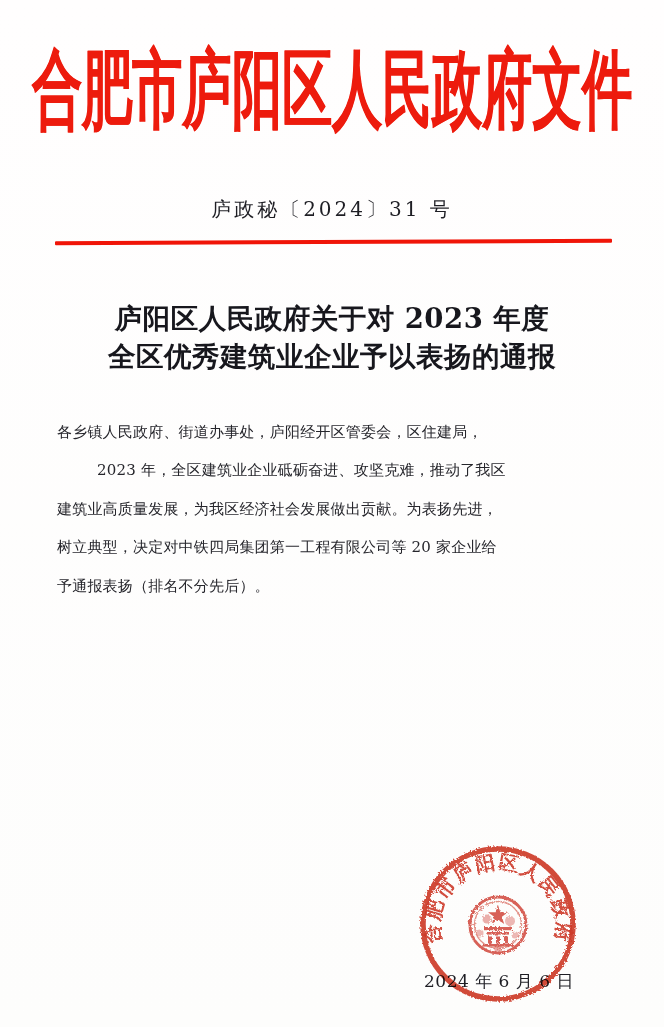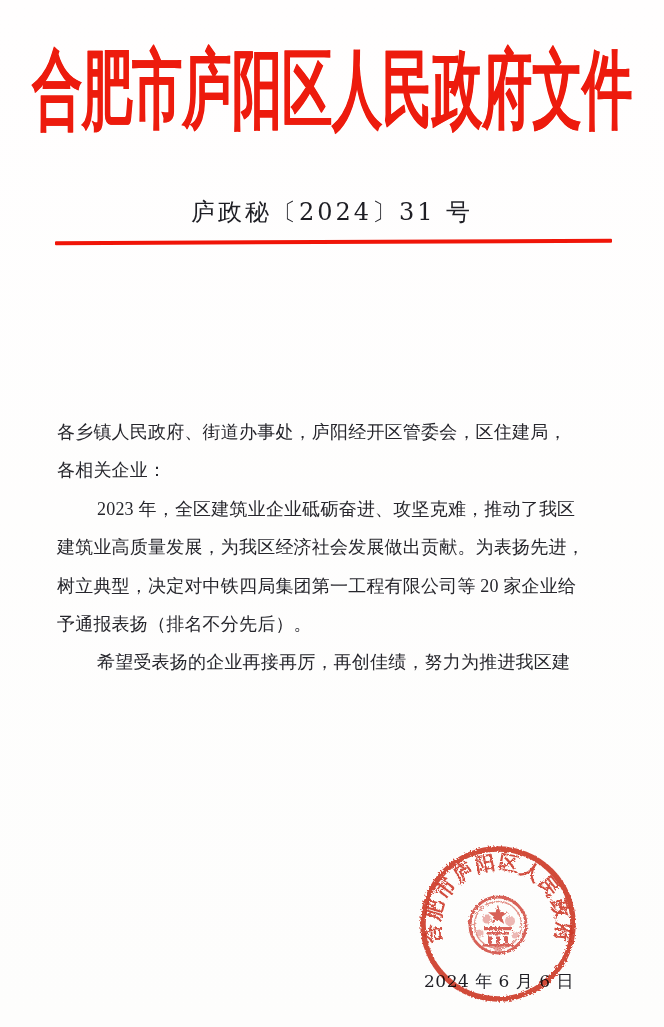--- a/index.html
+++ b/index.html
@@ -35,21 +35,21 @@
     text-shadow: 0.5px 0 0 #ed1b0d;
   }
 
   
   .doc-number {
     position: absolute;
     top: 196px;
     left: 0;
     width: 100%;
     text-align: center;
-    font-size: 24px;
+    font-size: 20px;
     letter-spacing: 3px;
     color: #1e1e24;
   }
 
   
   .red-line {
     position: absolute;
     top: 240px;
     left: 55px;
     width: 557px;
@@ -72,25 +72,24 @@
     color: #17171d;
     letter-spacing: 0.5px;
   }
 
   
   .body-block {
     position: absolute;
     top: 413px;
     left: 57px;
     width: 556px;
-    font-size: 18px;
+    font-size: 15px;
     line-height: 38.4px;
     color: #26262c;
     letter-spacing: 0.2px;
-    font-family: Liberation Serif, serif;
   }
   .body-line { white-space: nowrap; }
   .indent-2 { padding-left: 40px; }
   .indent-1 { padding-left: 31px; }
 
   
   .attachment {
     position: absolute;
     top: 764px;
     left: 137px;
@@ -128,29 +127,31 @@
 <body>
 
 <div class="page">
 
   <div class="letterhead">合肥市庐阳区人民政府文件</div>
 
   <div class="doc-number">庐政秘〔2024〕31 号</div>
 
   <div class="red-line"></div>
 
+  <div class="doc-title">
+    <div>庐阳区人民政府关于对 2023 年度</div>
+    <div>全区优秀建筑业企业予以表扬的通报</div>
+  </div>
 
   <div class="body-block">
     <div class="body-line">各乡镇人民政府、街道办事处，庐阳经开区管委会，区住建局，</div>
-    <div class="body-line">各相关企业：</div>
     <div class="body-line indent-2">2023 年，全区建筑业企业砥砺奋进、攻坚克难，推动了我区</div>
     <div class="body-line">建筑业高质量发展，为我区经济社会发展做出贡献。为表扬先进，</div>
     <div class="body-line">树立典型，决定对中铁四局集团第一工程有限公司等 20 家企业给</div>
     <div class="body-line">予通报表扬（排名不分先后）。</div>
-    <div class="body-line indent-2">希望受表扬的企业再接再厉，再创佳绩，努力为推进我区建</div>
   </div>
 
 
   <div class="doc-date">2024 年 6 月 6 日</div>
 
   <svg class="seal" viewBox="0 0 162 162" xmlns="http://www.w3.org/2000/svg">
     <defs>
       <filter id="rough" x="-10%" y="-10%" width="120%" height="120%">
         <feTurbulence type="fractalNoise" baseFrequency="0.55" numOctaves="2" result="n"></feTurbulence>
         <feDisplacementMap in="SourceGraphic" in2="n" scale="4"></feDisplacementMap>

